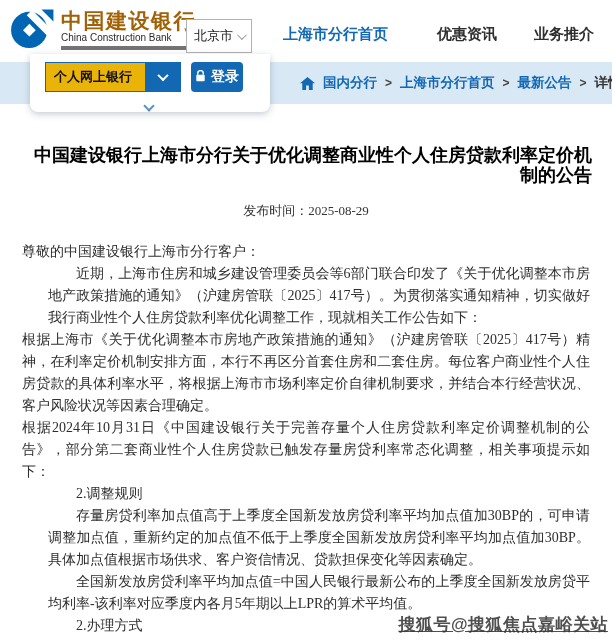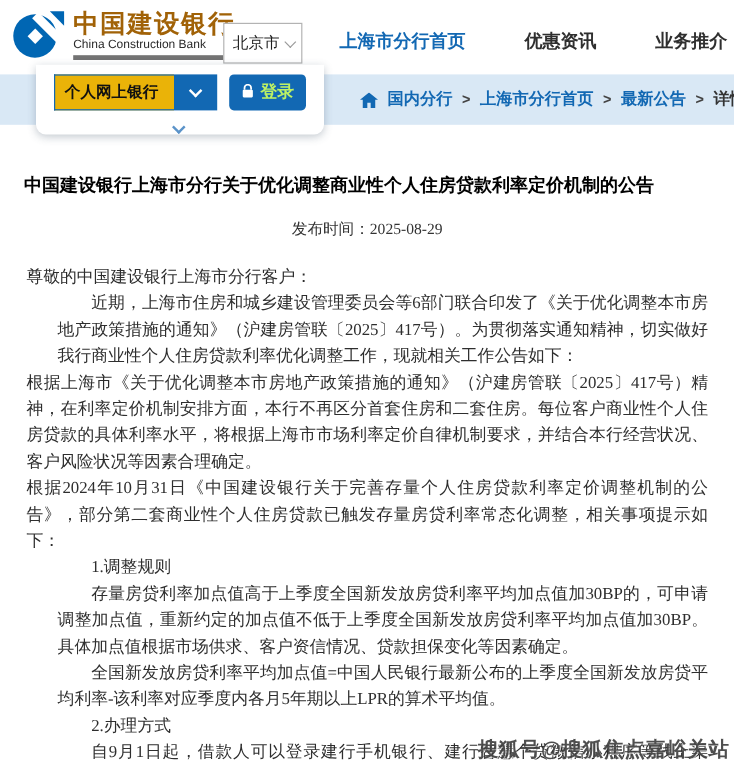--- a/index.html
+++ b/index.html
@@ -21,21 +21,21 @@
 
   .region-select {
     position: absolute; left: 186px; top: 19px; width: 66px; height: 25px;
     border: 1px solid #b3b3b3; background: #fff; display: flex; align-items: center;
     justify-content: space-between; padding: 16px 7px; font-size: 13px; color: #1c1c1c; cursor: pointer;
   }
   .chev-gray { width: 7px; height: 7px; border-right: 1.5px solid #999; border-bottom: 1.5px solid #999; transform: rotate(45deg) translateY(-2px); }
 
   .nav-link { position: absolute; top: 25px; font-size: 15px; font-weight: bold; color: #2f2f2f; white-space: nowrap; cursor: pointer; }
   .nav-link.active { color: #1268b3; }
-  .nav-1 { left: 283px; } .nav-2 { left: 437px; } .nav-3 { left: 546px; }
+  .nav-1 { left: 283px; } .nav-2 { left: 437px; } .nav-3 { left: 534px; }
 
   
   .bluebar { position: absolute; top: 62px; left: 0; width: 612px; height: 42px; background: #d9e8f5; }
   .breadcrumb { position: absolute; left: 300px; top: 62px; height: 42px; display: flex; align-items: center; font-size: 13.5px; font-weight: bold; white-space: nowrap; }
   .breadcrumb > * { margin-right: 8px; }
   .crumb-link { color: #1268b3; cursor: pointer; }
   .crumb-sep { color: #444; font-size: 12px; }
   .crumb-current { color: #333; }
   .home-icon { display: inline-flex; cursor: pointer; }
 
@@ -47,40 +47,41 @@
   }
   .panel-row { display: flex; align-items: center; padding: 8px 0 0 15px; }
   .svc-select {
     width: 100px; height: 30px; border: 1px solid #1268b3; border-right: none;
     display: flex; align-items: center; padding: 0 8px; font-size: 13px; font-weight: bold;
     color: #111; background: #eab308; cursor: pointer; white-space: nowrap; overflow: hidden;
   }
   .svc-chevron-btn { width: 36px; height: 30px; background: #1268b3; display: flex; align-items: center; justify-content: center; cursor: pointer; }
   .chev-white { width: 8px; height: 8px; border-right: 2px solid #fff; border-bottom: 2px solid #fff; transform: rotate(45deg) translate(-1px,-1px); }
   .login-btn {
-    margin-left: 10px; width: 64px; height: 30px; background: #1268b3; border-radius: 4px;
-    color: #bef264; font-size: 14px; font-weight: bold; display: flex; align-items: center;
+    margin-left: 10px; width: 52px; height: 30px; background: #1268b3; border-radius: 4px;
+    color: #ffffff; font-size: 14px; font-weight: bold; display: flex; align-items: center;
     justify-content: center; gap: 5px; cursor: pointer; border: none;
   }
   .panel-chevron { position: absolute; bottom: 2px; left: 50%; margin-left: -5px; width: 8px; height: 8px; border-right: 2px solid #5b93c9; border-bottom: 2px solid #5b93c9; transform: rotate(45deg); cursor: pointer; }
 
   
   .article { position: absolute; top: 104px; left: 0; width: 612px; font-family: "Liberation Serif", "DejaVu Serif", serif; }
-  .article-title { margin: 41px 20px 0; text-align: left; font-size: 15px; font-weight: bold; color: #000; line-height: 20px; }
+  .article-title { margin: 41px 20px 0; text-align: right; font-size: 18px; font-weight: bold; color: #000; line-height: 20px; }
   .pubdate { text-align: center; font-size: 13px; color: #333; margin-top: 17px; }
   .article-body { margin: 21px 22px 0; font-size: 14px; line-height: 22px; color: #2e2e2e; text-align: justify; }
   .article-body p { margin: 0; }
   .article-body p.indent { text-indent: 2em; margin-left: 26px; }
 
   
   .watermark {
     position: absolute; right: 4px; bottom: 4px; font-size: 17px; font-weight: bold;
     color: rgba(55,55,55,0.88); letter-spacing: 0.5px; white-space: nowrap;
     text-shadow: 0.5px 0.5px 0 rgba(255,255,255,0.6);
     font-family: "Liberation Sans", sans-serif;
+    text-decoration: underline;
   }
 </style>
 </head>
 <body>
 
 <div class="header">
 
   <div class="logo-wrap">
     <span>
       <svg width="44" height="40" viewBox="0 0 46 42">
@@ -148,21 +149,21 @@
 <div class="article">
   <div class="article-title">中国建设银行上海市分行关于优化调整商业性个人住房贷款利率定价机制的公告</div>
   <div class="pubdate">
     <span>发布时间：</span><span>2025-08-29</span>
   </div>
   <div class="article-body">
     <p>尊敬的中国建设银行上海市分行客户：</p>
     <p class="indent">近期，上海市住房和城乡建设管理委员会等6部门联合印发了《关于优化调整本市房地产政策措施的通知》（沪建房管联〔2025〕417号）。为贯彻落实通知精神，切实做好我行商业性个人住房贷款利率优化调整工作，现就相关工作公告如下：</p>
     <p>根据上海市《关于优化调整本市房地产政策措施的通知》（沪建房管联〔2025〕417号）精神，在利率定价机制安排方面，本行不再区分首套住房和二套住房。每位客户商业性个人住房贷款的具体利率水平，将根据上海市市场利率定价自律机制要求，并结合本行经营状况、客户风险状况等因素合理确定。</p>
     <p>根据2024年10月31日《中国建设银行关于完善存量个人住房贷款利率定价调整机制的公告》，部分第二套商业性个人住房贷款已触发存量房贷利率常态化调整，相关事项提示如下：</p>
-    <p class="indent">1.调整规则</p>
+    <p class="indent">2.调整规则</p>
     <p class="indent">存量房贷利率加点值高于上季度全国新发放房贷利率平均加点值加30BP的，可申请调整加点值，重新约定的加点值不低于上季度全国新发放房贷利率平均加点值加30BP。具体加点值根据市场供求、客户资信情况、贷款担保变化等因素确定。</p>
     <p class="indent">全国新发放房贷利率平均加点值=中国人民银行最新公布的上季度全国新发放房贷平均利率-该利率对应季度内各月5年期以上LPR的算术平均值。</p>
     <p class="indent">2.办理方式</p>
     <p class="indent">自9月1日起，借款人可以登录建行手机银行、建行智慧个贷微信小程序等线上渠道，通过“存量房贷利率调整”功能，点击“加点值调整查询”，查询是否符合协商变更加点值条件。符合条件的客户，可以按系统提示，提交申请。新的加点值申请成功当日生效，次日可登录查询。</p>
   </div>
 </div>
 
 <div class="watermark">搜狐号@搜狐焦点嘉峪关站</div>
 
 </body></html>

